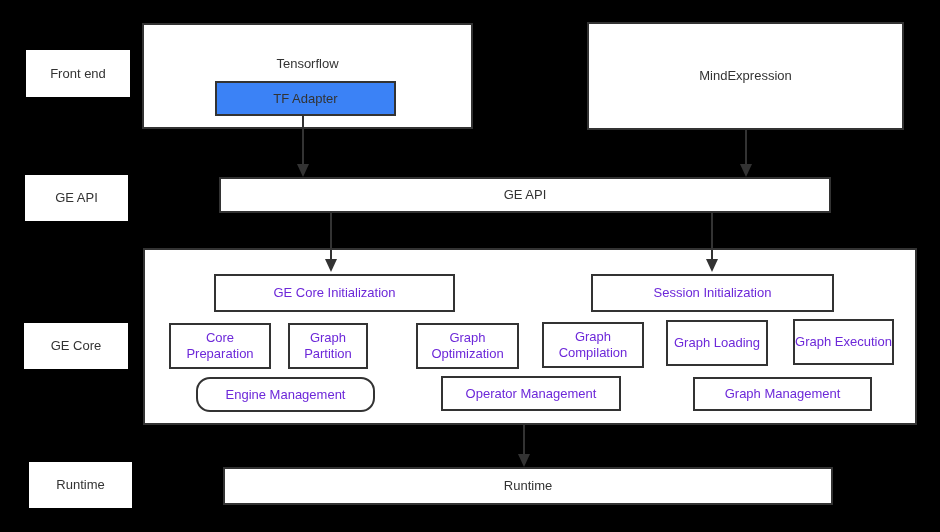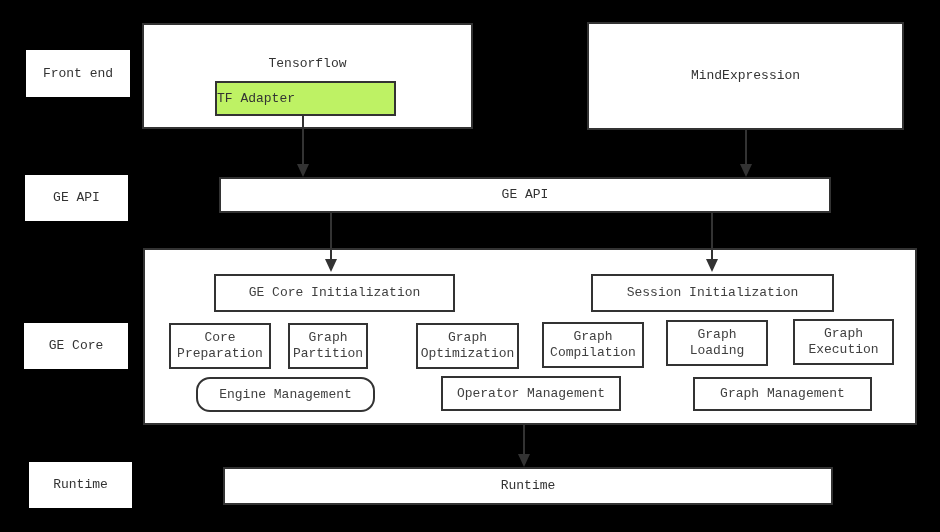--- a/index.html
+++ b/index.html
@@ -1,21 +1,21 @@
 <!DOCTYPE html>
 <html><head>
 <meta charset="utf-8">
 <style>
   html, body { margin: 0; padding: 0; background: #000; }
   #canvas {
     position: relative;
     width: 940px;
     height: 532px;
     background: #000000;
-    font-family: Liberation Mono, monospace;
+    font-family: Liberation Sans, sans-serif;
     color: #333333;
     font-size: 13px;
     overflow: hidden;
   }
   #canvas * { box-sizing: border-box; }
 
   .whitebox {
     position: absolute;
     background: #ffffff;
     display: flex;
@@ -31,33 +31,33 @@
   .side-label { font-size: 13px; }
   .lbl-frontend { left: 26px;  top: 50px;  width: 104px; height: 47px; }
   .lbl-geapi    { left: 25px;  top: 175px; width: 103px; height: 46px; }
   .lbl-gecore   { left: 24px;  top: 323px; width: 104px; height: 46px; }
   .lbl-runtime  { left: 29px;  top: 462px; width: 103px; height: 46px; }
 
   
   .box-tensorflow { left: 142px; top: 23px; width: 331px; height: 106px; display: block; }
   .tf-title { position: absolute; top: 31px; left: 0; width: 100%; text-align: center; }
   .box-tfadapter { position: absolute; left: 71px; top: 56px; width: 181px; height: 35px;
-                   background: #bef264; border: 2px solid #333333;
-                   display: flex; align-items: center; }
+                   background: #3b82f6; border: 2px solid #333333;
+                   display: flex; align-items: center; justify-content: center; }
   .box-mindexpr { left: 587px; top: 22px; width: 317px; height: 108px; }
 
   
   .bar-geapi { left: 219px; top: 177px; width: 612px; height: 36px; }
 
   
   .panel-gecore { position: absolute; left: 143px; top: 248px; width: 774px; height: 177px;
                   background: #ffffff; border: 2px solid #333333; }
   .inner { position: absolute; background: #ffffff; border: 2px solid #333333;
            display: flex; align-items: center; justify-content: center;
-           text-align: center; line-height: 1.2; color: #404040; }
+           text-align: center; line-height: 1.2; color: #6d28d9; }
   .b-gecore-init { left: 69px;  top: 24px;  width: 241px; height: 38px; }
   .b-session     { left: 446px; top: 24px;  width: 243px; height: 38px; }
   .b-prep { left: 24px;  top: 73px; width: 102px; height: 46px; }
   .b-part { left: 143px; top: 73px; width: 80px; height: 46px; }
   .b-opt  { left: 271px; top: 73px; width: 103px; height: 46px; }
   .b-comp { left: 397px; top: 72px; width: 102px; height: 46px; }
   .b-load { left: 521px; top: 70px; width: 102px; height: 46px; }
   .b-exec { left: 648px; top: 69px; width: 101px; height: 46px; }
   .b-engmgmt { left: 51px;  top: 127px; width: 179px; height: 35px; border-radius: 14px; }
   .b-opmgmt  { left: 296px; top: 126px; width: 180px; height: 35px; }

